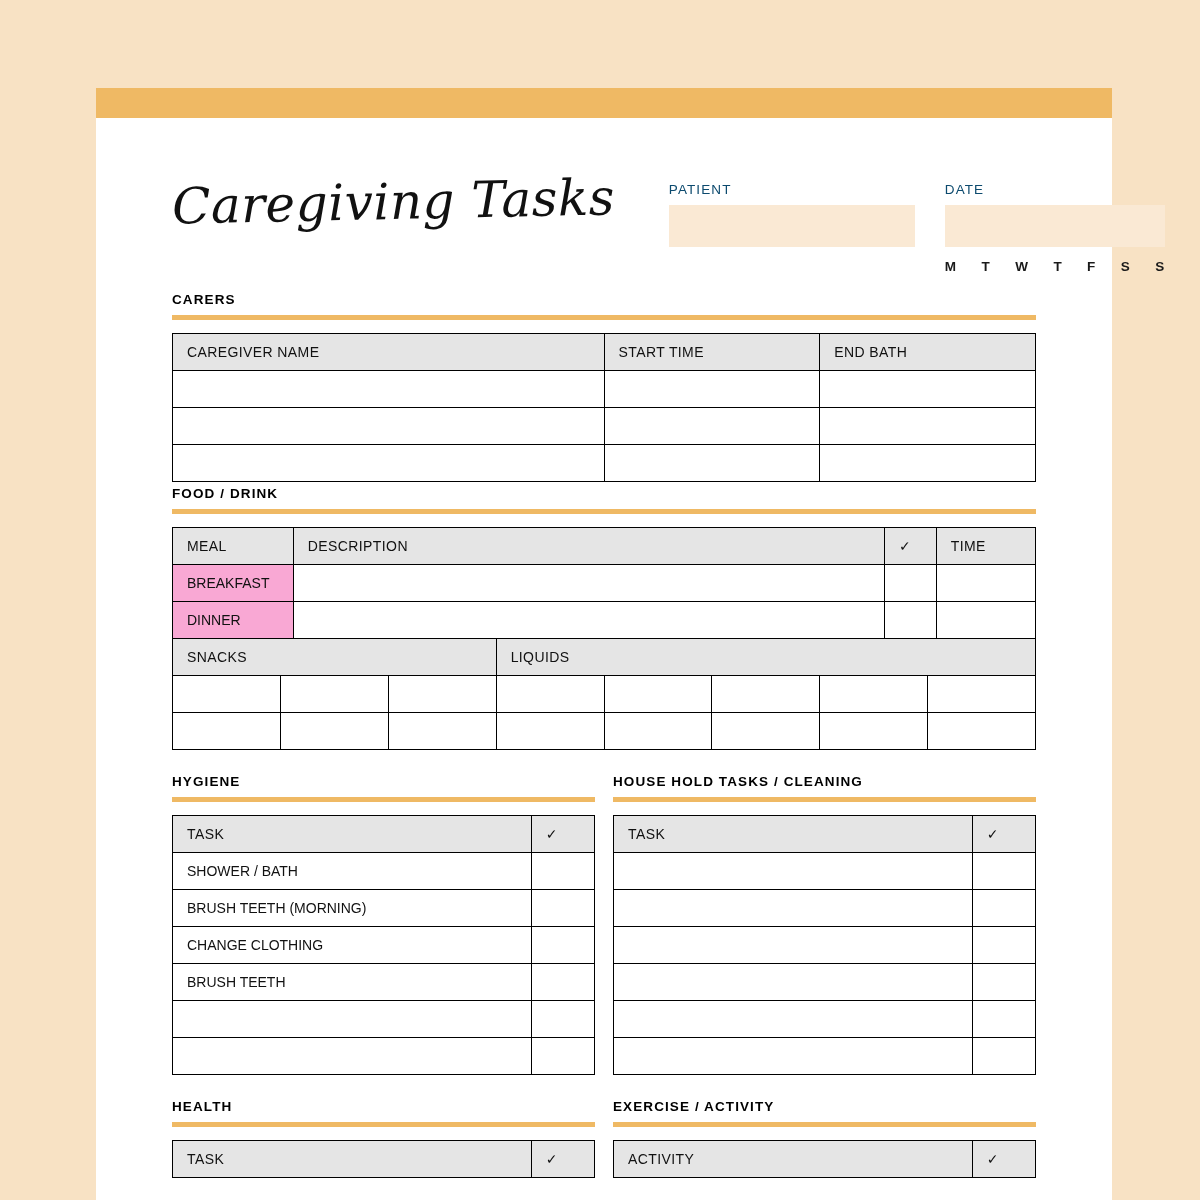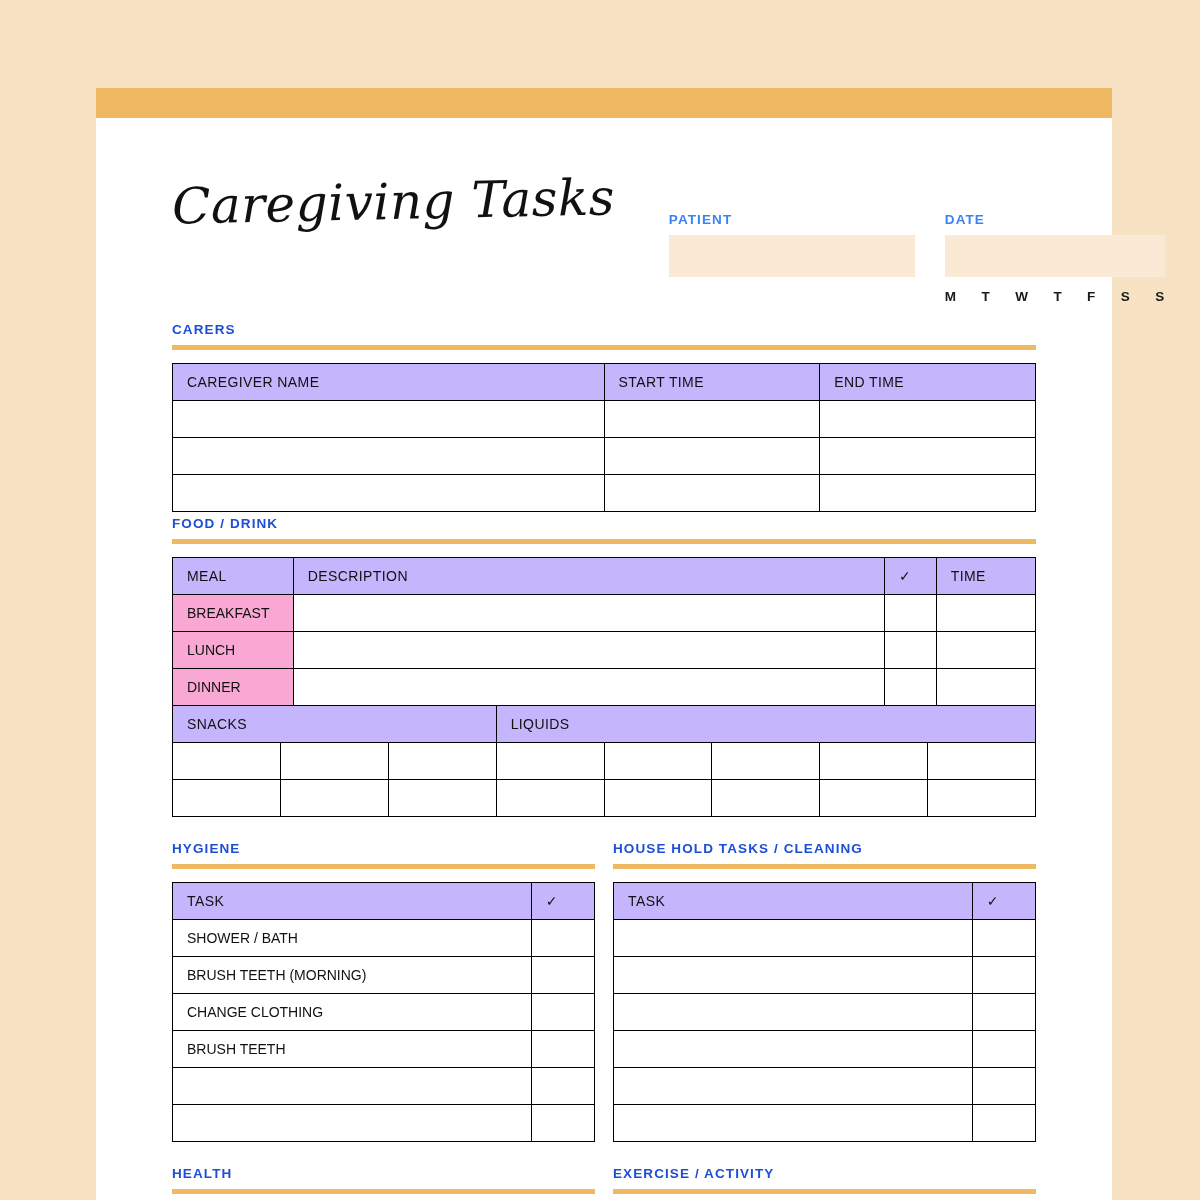--- a/index.html
+++ b/index.html
@@ -50,25 +50,24 @@
     transform: rotate(-1.2deg);
   }
   .header-fields {
     display: flex;
     margin-left: 54px;
     margin-top: 16px;
     gap: 30px;
   }
   .field-label {
     font-size: 13.5px;
-    font-weight: bold;
+    font-weight: normal;
     letter-spacing: 1.1px;
-    color: #3b82f6;
+    color: #0c4a6e;
     margin-bottom: 8px;
-    margin-top: 30px;
   }
   .field-box {
     width: 246px;
     height: 42px;
     background: #fae9d4;
   }
   .field-box.date {
     width: 220px;
   }
   .weekdays {
@@ -80,21 +79,21 @@
     font-weight: bold;
     letter-spacing: 0.5px;
     color: #1a1a1a;
   }
 
   
   .section-label {
     font-size: 13.5px;
     font-weight: bold;
     letter-spacing: 1.1px;
-    color: #1d4ed8;
+    color: #000000;
     margin-bottom: 8px;
   }
   .rule {
     height: 5px;
     background: #efb964;
     margin-bottom: 13px;
   }
 
   
   table.sheet {
@@ -105,21 +104,21 @@
   table.sheet td, table.sheet th {
     border: 1.5px solid #000;
     height: 36px;
     font-size: 14px;
     font-weight: normal;
     color: #111;
     padding: 0 14px;
     text-align: left;
   }
   th.hd {
-    background: #c4b5fd;
+    background: #e5e5e5;
     text-align: center;
     font-weight: normal;
     letter-spacing: 0.4px;
     height: 38px;
   }
   td.shaded {
     background: #f9a8d4;
     text-align: center;
   }
   td.center {
@@ -180,21 +179,21 @@
       <table class="sheet">
         <colgroup>
             <col style="width:50%">
             <col style="width:25%">
             <col style="width:25%">
           </colgroup>
         <tbody>
             <tr>
           <th class="hd">CAREGIVER NAME</th>
           <th class="hd">START TIME</th>
-          <th class="hd">END TIME</th>
+          <th class="hd">END BATH</th>
         </tr>
         <tr>
           <td></td>
           <td></td>
           <td></td>
         </tr>
         <tr>
           <td></td>
           <td></td>
           <td></td>
@@ -225,26 +224,20 @@
           <th class="hd check">✓</th>
           <th class="hd">TIME</th>
         </tr>
         <tr>
           <td class="shaded">BREAKFAST</td>
           <td></td>
           <td class="center"></td>
           <td></td>
         </tr>
         <tr>
-          <td class="shaded">LUNCH</td>
-          <td></td>
-          <td class="center"></td>
-          <td></td>
-        </tr>
-        <tr>
           <td class="shaded">DINNER</td>
           <td></td>
           <td class="center"></td>
           <td></td>
         </tr>
       </tbody>
         </table>
 
       <table class="sheet" style="margin-top:-1.5px;">
         <colgroup>

